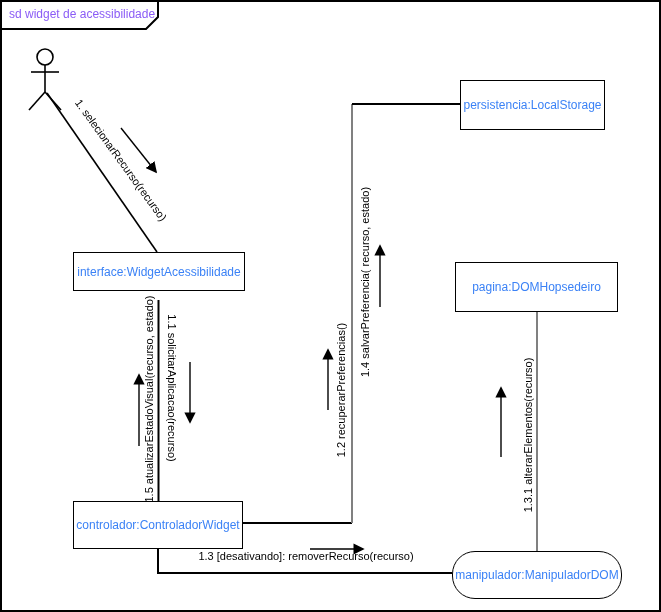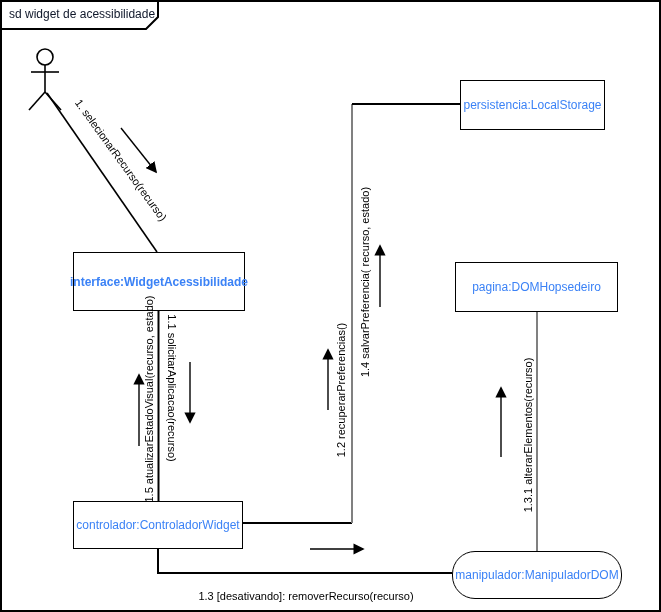--- a/index.html
+++ b/index.html
@@ -6,47 +6,47 @@
   .canvas {
     position:relative;
     width:661px; height:612px;
     background:#ffffff;
     font-family:"Liberation Sans", sans-serif;
     overflow:hidden;
   }
   svg.overlay { position:absolute; left:0; top:0; width:661px; height:612px; }
   .frame-title {
     position:absolute; left:9px; top:7px;
-    font-size:12px; color:#0f172a; white-space:nowrap;
+    font-size:12px; color:#8b5cf6; white-space:nowrap;
   }
   .obj {
     position:absolute; box-sizing:border-box;
     display:flex; align-items:center; justify-content:center;
     background:#ffffff; border:1.6px solid #000000;
     font-size:12px; color:#3b82f6; text-align:center; white-space:nowrap;
   }
-  #obj-interface    { left:73px;  top:252px; width:172px; height:59px;font-weight:bold; }
+  #obj-interface    { left:73px;  top:252px; width:172px; height:39px; }
   #obj-persistencia { left:460px; top:80px;  width:145px; height:50px; }
   #obj-pagina       { left:455px; top:262px; width:163px; height:50px; }
   #obj-controlador  { left:73px;  top:501px; width:170px; height:48px; }
   #obj-manipulador  { left:452px; top:551px; width:170px; height:48px;border-radius:23px; }
   .msg {
     position:absolute; font-size:11px; color:#000; white-space:nowrap;
     transform:translate(-50%,-50%);
   }
   .rot-cw  { transform:translate(-50%,-50%) rotate(90deg); }
   .rot-ccw { transform:translate(-50%,-50%) rotate(-90deg); }
   #msg-1    { left:121px; top:160px; transform:translate(-50%,-50%) rotate(54deg); }
   #msg-1-1  { left:172px; top:388px; }
   #msg-1-5  { left:149px; top:399px; }
   #msg-1-2  { left:341px; top:390px; }
   #msg-1-4  { left:365px; top:282px; }
   #msg-1-3-1{ left:528px; top:435px; }
   #msg-1-3a { left:311px; top:563px; }
-  #msg-1-3b { left:306px; top:596px;text-align:center; }
+  #msg-1-3b { left:306px; top:556px;text-align:center; }
 </style>
 </head>
 <body>
 
 <div class="canvas">
 
   <svg class="overlay" viewBox="0 0 661 612" xmlns="http://www.w3.org/2000/svg">
     <defs>
       <marker id="arrow" viewBox="0 0 10 10" refX="8.5" refY="5" markerWidth="8" markerHeight="8" orient="auto-start-reverse">
         <path d="M0,0 L10,5 L0,10 Z" fill="#000"></path>

